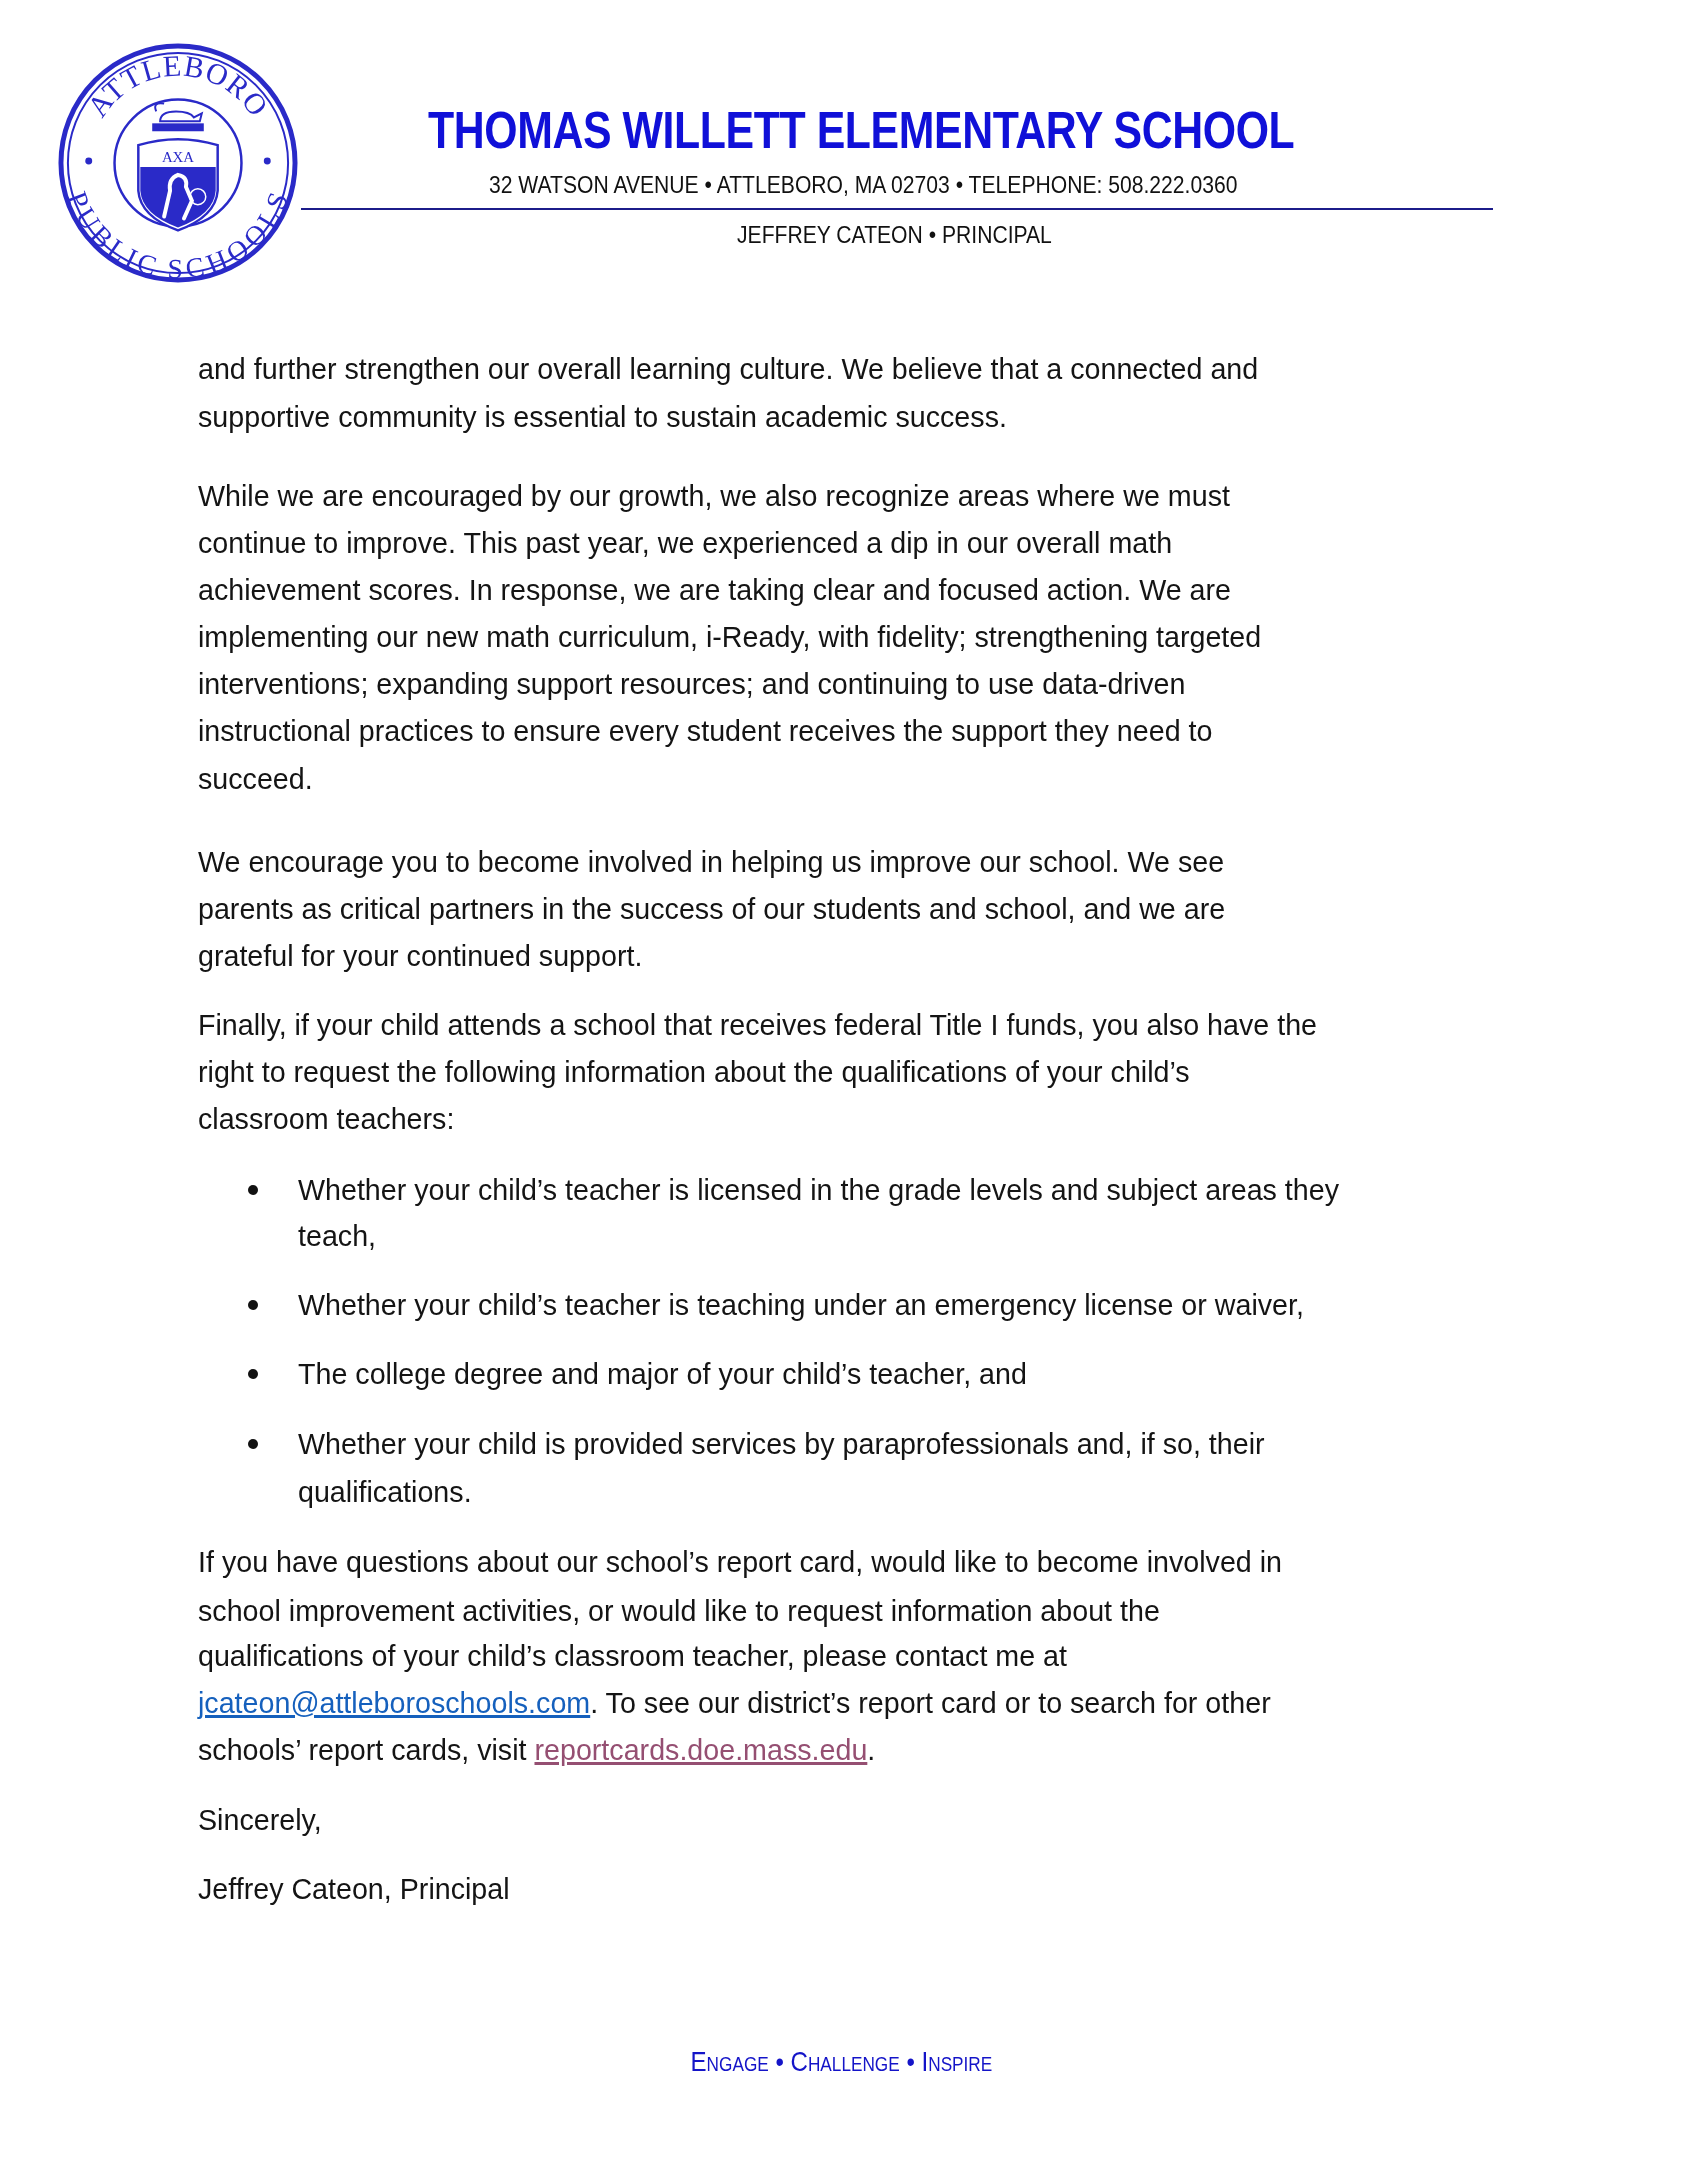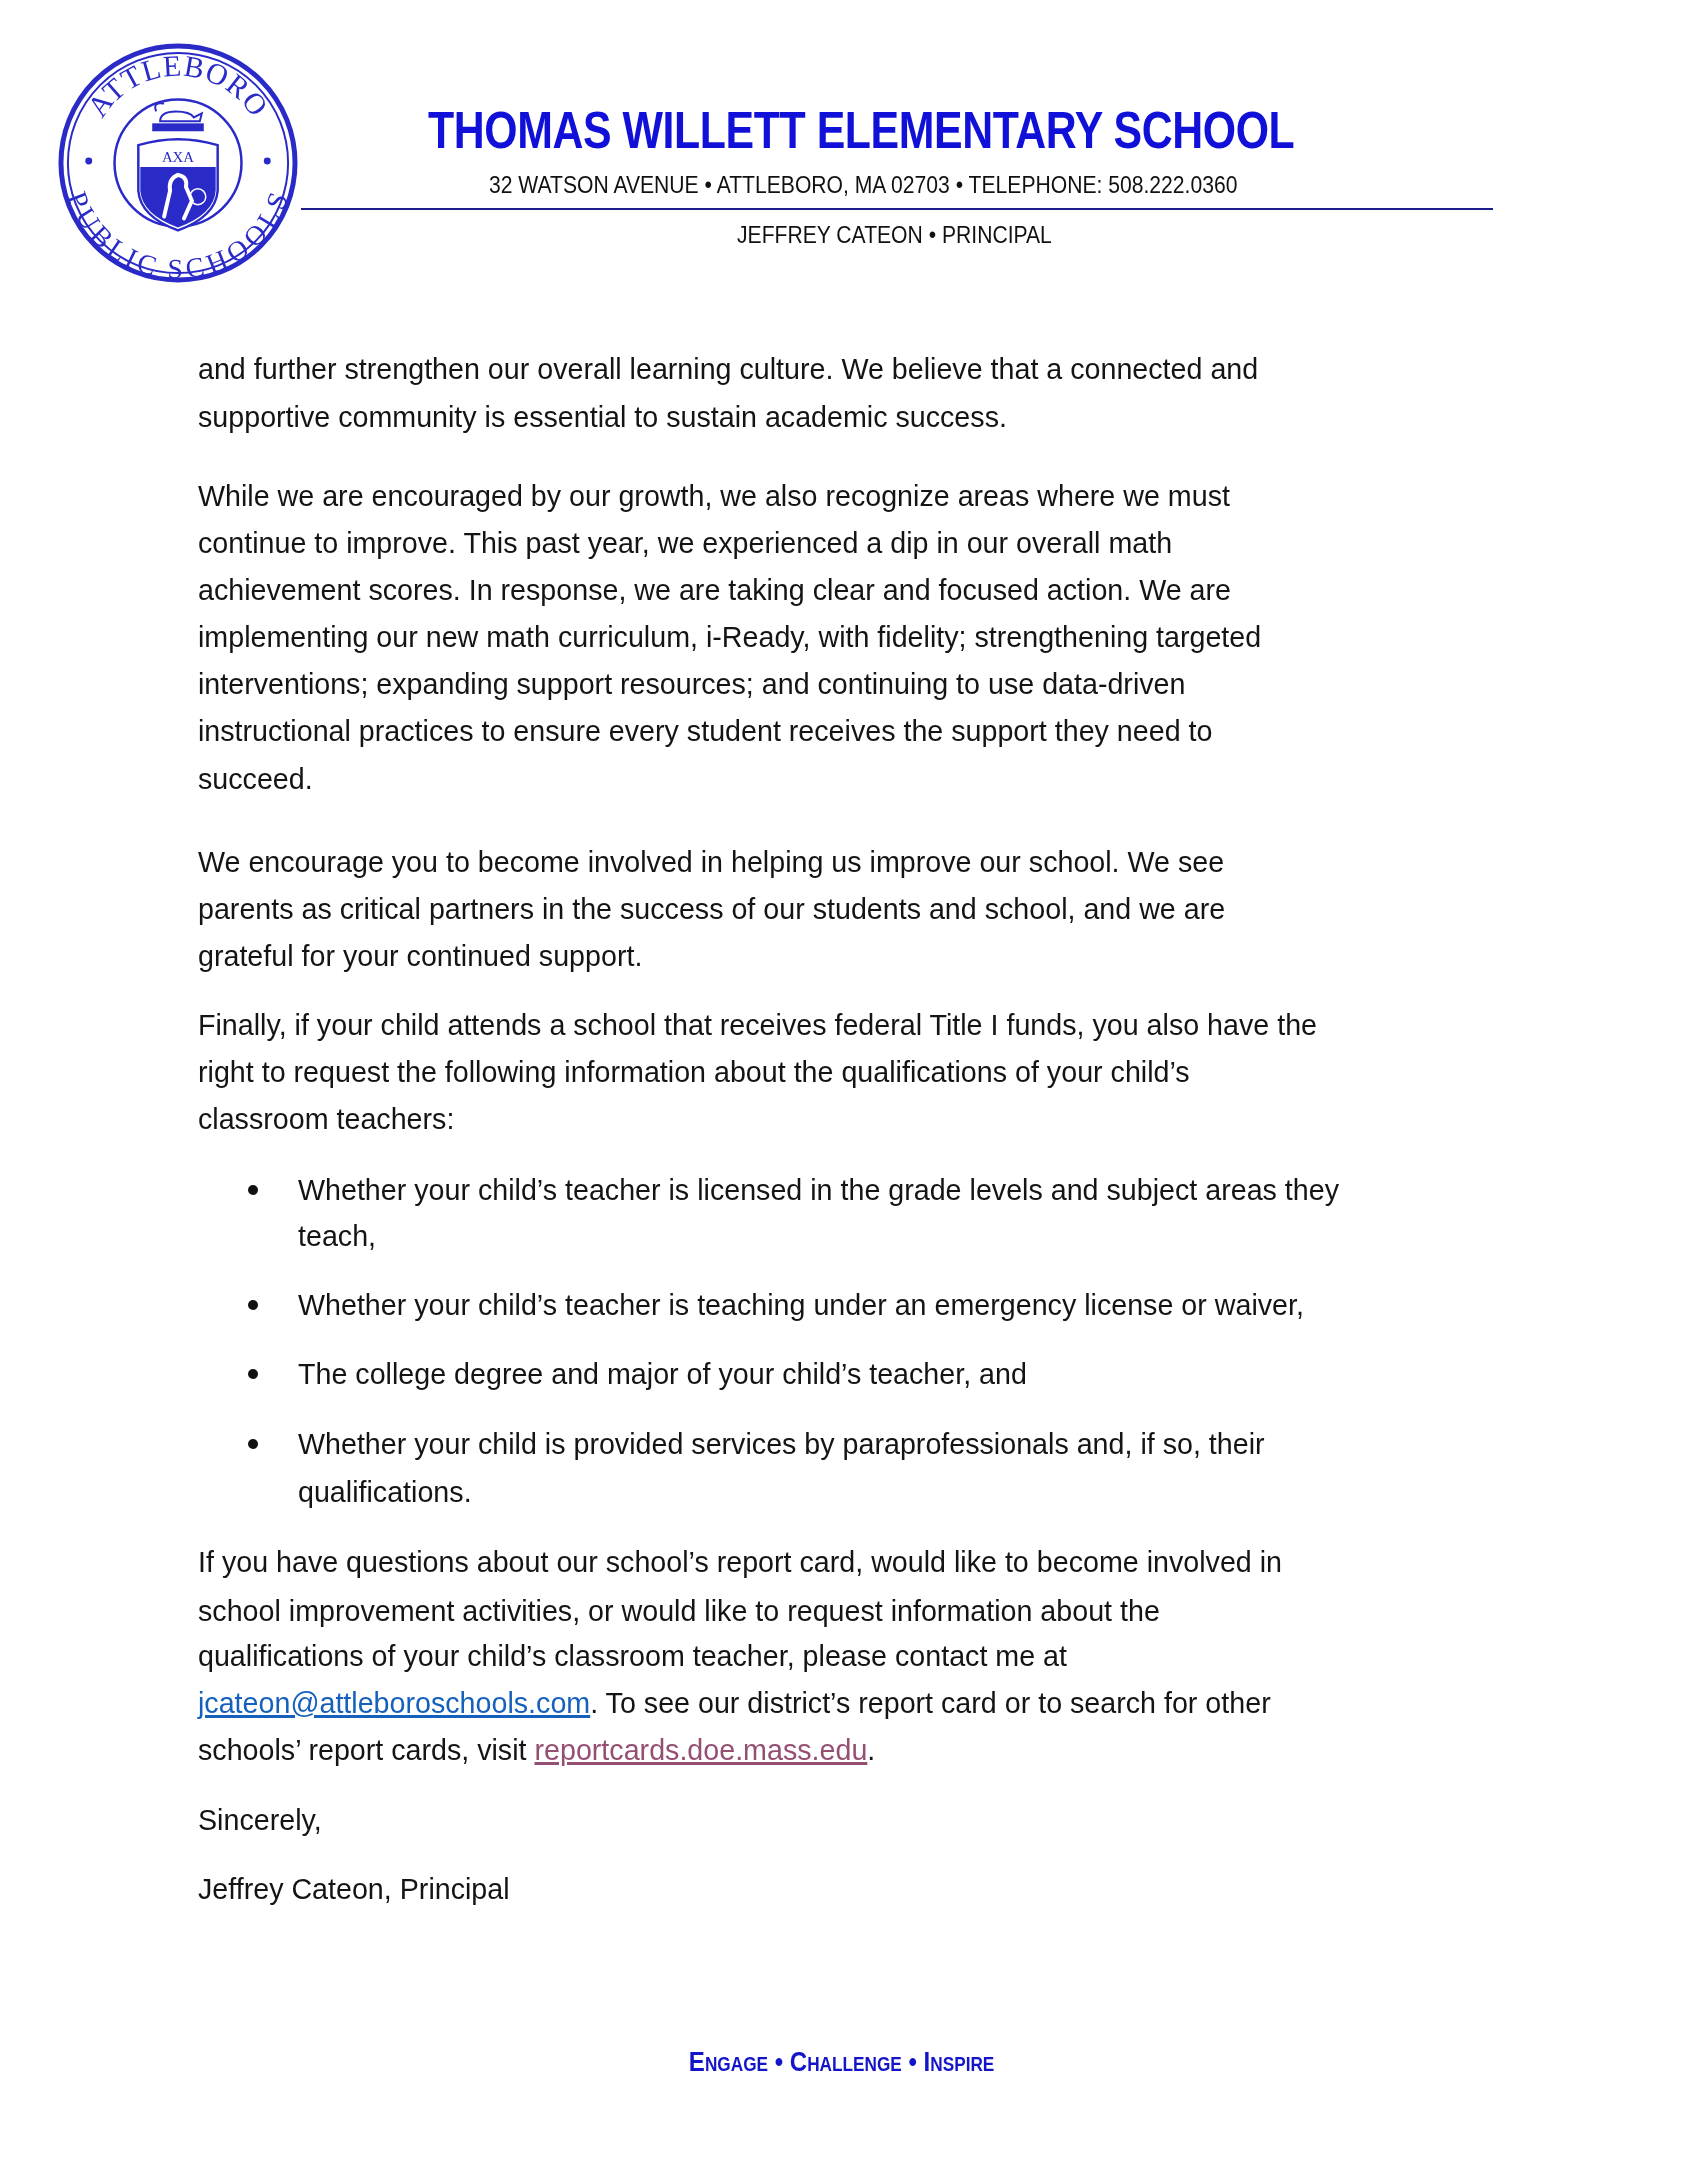--- a/index.html
+++ b/index.html
@@ -14,21 +14,21 @@
   .rule { left: 301px; top: 208px; width: 1192px; height: 0; border-top: 2px solid #1c1c8a; }
   .principal { left: 737px; top: 222px; font-size: 24px; line-height: 26px; color: #111; white-space: nowrap;
                transform-origin: left top; transform: scaleX(0.88); }
   .line { position: absolute; left: 198px; font-size: 30px; line-height: 30px; white-space: nowrap;
           transform-origin: left top; transform: scaleX(0.955); color: #141414; }
   .bullet-dot { position: absolute; left: 248px; width: 10px; height: 10px; border-radius: 50%; background: #111; }
   .indent { left: 298px; }
   a.email { color: #1560bd; text-decoration: underline; }
   a.web { color: #954f72; text-decoration: underline; }
   .footer { left: 0; width: 1683px; top: 2047px; text-align: center; font-size: 28px; line-height: 30px;
-            font-weight: bold; color: #1414c8; font-variant: small-caps; white-space: nowrap; }
+            font-weight: normal; color: #1414c8; font-variant: small-caps; white-space: nowrap; }
   .footer .inner { display: inline-block; transform: scaleX(0.86); transform-origin: center top; }
 </style>
 </head>
 <body>
 
 <div class="abs logo">
   <svg width="242" height="242" viewBox="0 0 244 244">
     <defs>
       <path id="arcTop" d="M 34 122 A 88 88 0 0 1 210 122"></path>
       <path id="arcBottom" d="M 26 122 A 96 96 0 0 0 218 122"></path>

